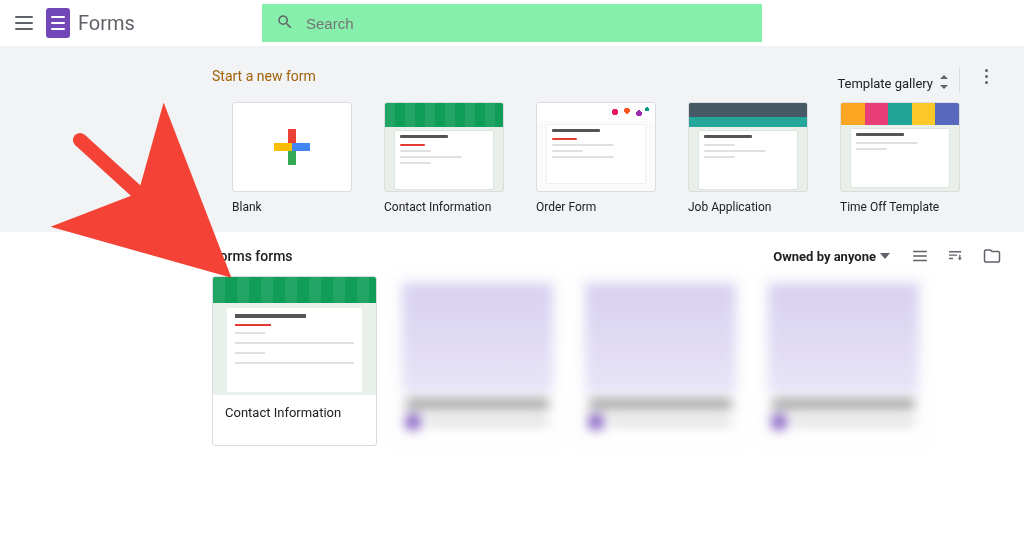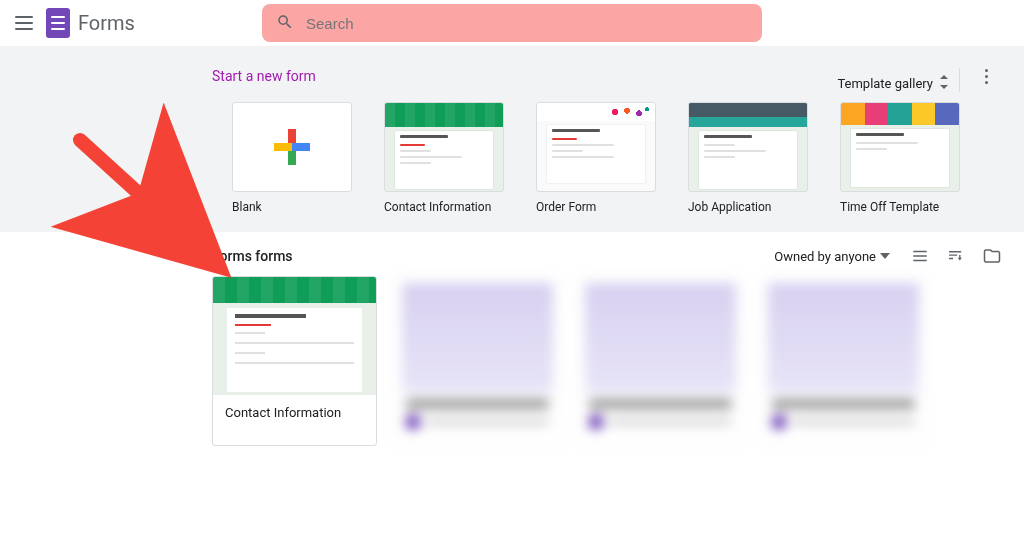--- a/index.html
+++ b/index.html
@@ -36,21 +36,21 @@
   }
   .logo-inner { width: 14px; height: 18px; display:flex; flex-direction:column; justify-content:space-around; }
   .logo-inner span { display:block; height:2px; background:#fff; border-radius:1px; }
   .app-title { font-size: 20px; color: #5f6368; margin-left: 8px; font-weight: 400; }
   .search-wrap {
     position: absolute;
     left: 50%;
     transform: translateX(-50%);
   }
   .search {
-    width: 500px; height: 38px; background: #fca5a5; border-radius: 8px;
+    width: 500px; height: 38px; background: #86efac; border-radius: 0;
     display: flex; align-items: center; padding: 0 14px;
   }
   .search-icon svg { width: 18px; height: 18px; fill: #5f6368; }
   .search-input {
     border: none; background: transparent; margin-left: 12px; font-size: 15px;
     color: #5f6368; outline: none; flex: 1;
   }
 
   
   .template-section {
@@ -58,21 +58,21 @@
     padding: 14px 0 18px 0;
   }
   .content-wrap {
     width: 790px;
     margin-left: 212px;
   }
   .template-header {
     display: flex; justify-content: space-between; align-items: center;
     padding-bottom: 10px;
   }
-  .template-title { font-size: 14px; color: #a21caf; }
+  .template-title { font-size: 14px; color: #a16207; }
   .template-actions { display: flex; align-items: flex-end; gap: 10px; }
   .gallery-btn { font-size: 13px; color: #202124; display: flex; align-items: center; gap: 6px; cursor: pointer; }
   .updown svg { width: 10px; height: 14px; fill:#5f6368; }
   .divider { width:1px; height:24px; background:#dadce0; }
   .more-btn { width: 32px; height: 32px; display:flex; align-items:center; justify-content:center; cursor:pointer; border-radius:50%; }
   .dots { display:flex; flex-direction:column; gap:3px; }
   .dots span { width:3px; height:3px; background:#5f6368; border-radius:50%; }
 
   .template-row { display: flex; gap: 32px; margin-left: 20px; }
   .template-card { width: 120px; cursor: pointer; }
@@ -103,21 +103,21 @@
   .thumb .paper .ln { height:2px; background:#e0e0e0; margin-bottom:4px; border-radius:1px; }
   .thumb .paper .ln.title { width:55%; height:3px; background:#555; margin-bottom:6px; }
   .thumb .paper .ln.accent { background:#e53935; width:28%; }
   .thumb .paper .ln.short { width:35%; }
   .thumb .paper .ln.med { width:70%; }
 
   
   .recent-section { padding: 14px 0; }
   .recent-header { display:flex; justify-content:space-between; align-items:center; padding-bottom: 10px; }
   .recent-title { font-size: 14px; color:#202124; font-weight:500; }
-  .recent-controls { display:flex; align-items:center; gap: 20px; }
+  .recent-controls { display:flex; align-items:center; gap: 20px; font-weight: bold; }
   .owned-btn { font-size: 13px; color:#202124; display:flex; align-items:center; gap:4px; cursor:pointer; }
   .owned-btn svg { width:10px; height:6px; fill:#5f6368; }
   .view-icons { display:flex; gap:16px; }
   .view-icons .vbtn { width:20px; height:20px; cursor:pointer; display:flex; align-items:center; justify-content:center; }
   .view-icons svg { width:18px; height:18px; fill:#5f6368; }
 
   .recent-row { display:flex; gap:18px; }
   .doc-card {
     width: 165px; border:1px solid #dadce0; border-radius:3px; overflow:hidden;
     cursor:pointer; background:#fff;

